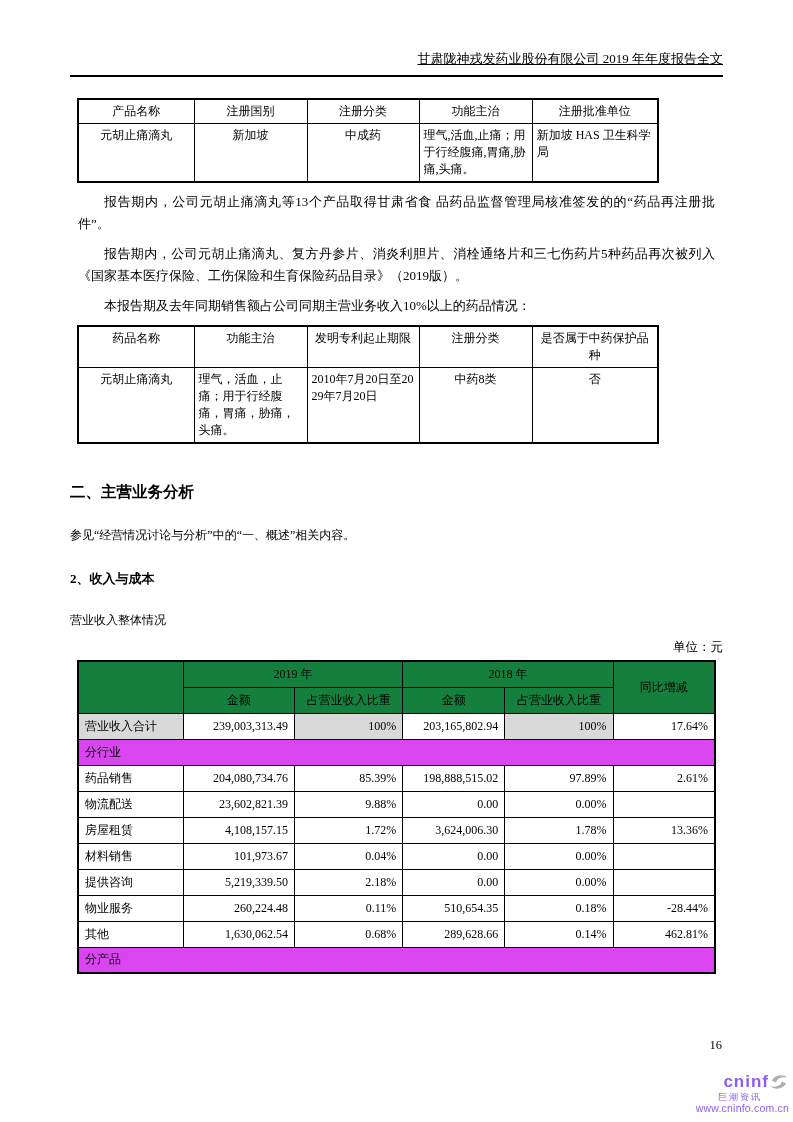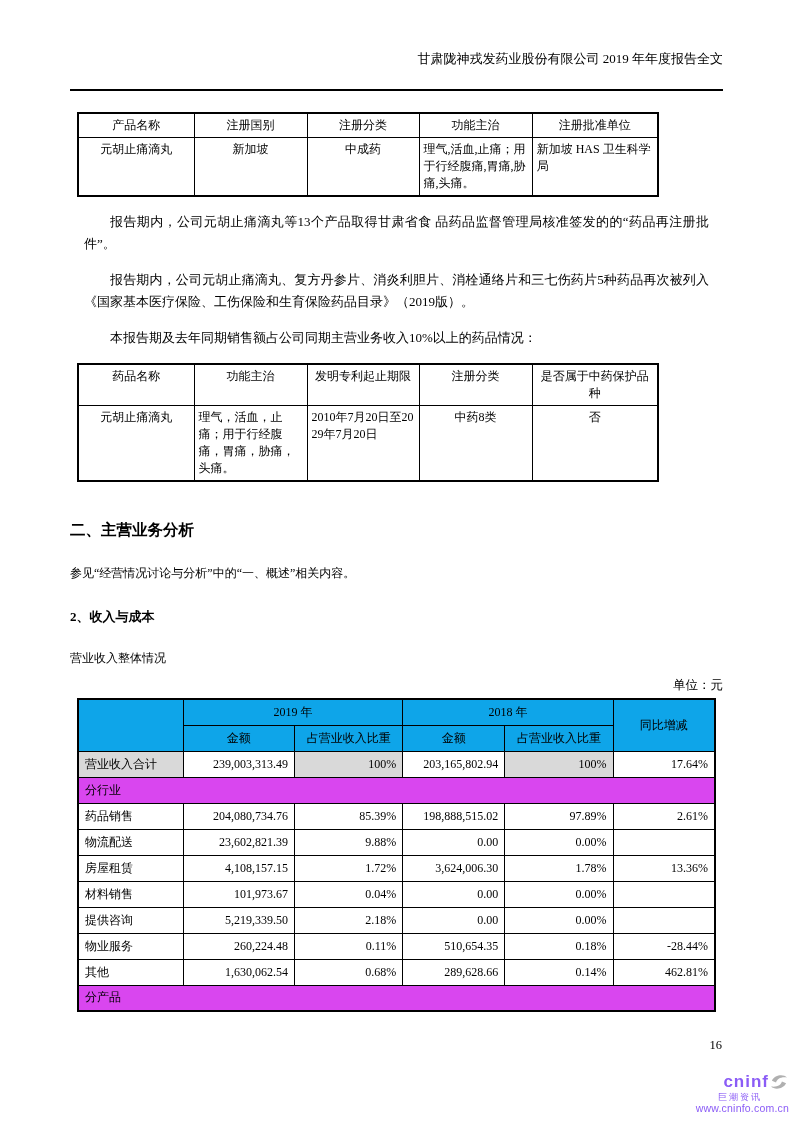--- a/index.html
+++ b/index.html
@@ -11,22 +11,23 @@
     font-family: "Liberation Serif", "DejaVu Serif", serif;
     color: #000;
     overflow: hidden;
     margin: 0 auto;
   }
   .content { padding: 50px 70px 0 70px; }
 
   .doc-header {
     text-align: right;
     font-size: 13px;
-    padding-bottom: 21px;
+    padding-bottom: 7px;
     border-bottom: 2px solid #000;
+    text-decoration: underline;
   }
 
   table { border-collapse: collapse; table-layout: fixed; }
   .tbl { border: 2px solid #000; }
   .tbl th, .tbl td {
     border: 1px solid #000;
     font-size: 12px;
     font-weight: normal;
     padding: 3px 4px;
     line-height: 17px;
@@ -41,36 +42,36 @@
   .t1 { margin-top: 21px; }
   .t1 th { height: 16px; }
   .t1 td { height: 57px; }
   .t2 { margin-top: 5px; }
   .t2 th { height: 40px; }
   .t2 td { height: 68px; }
 
   p.body-text {
     font-size: 13px;
     line-height: 22px;
-    margin: 14px;
+    margin: 8px;
     text-align: justify;
     text-indent: 2em;
   }
   .after-table { margin-top: 8px; }
 
   .h-big  { font-size: 15.5px; font-weight: bold; margin: 38px 0 0 0; }
   .h-mid  { font-size: 13px;   font-weight: bold; margin: 26px 0 0 0; }
   .h-sub  { font-size: 14px;   font-weight: bold; margin: 24px 0 0 0; }
   .plain  { font-size: 12px; margin: 24px 0 0 0; }
   .unit-label { font-size: 12.5px; text-align: right; margin: 10px 0 0 0; }
 
   
   .rev { width: 639px; margin: 4px 0 0 7px; }
   .rev th, .rev td { padding: 3px 6px; height: 26px; vertical-align: middle; }
-  .rev th { background: #0ea5e9; text-align: center; }
+  .rev th { background: #15803d; text-align: center; }
   .rev td.lbl { text-align: left; }
   .rev td.num { text-align: right; }
   .rev .shade { background: #d9d9d9; }
   .rev tr.section-row td { background: #d946ef; text-align: left; }
 
   .page-number {
     position: absolute;
     top: 1038px; right: 71px;
     font-size: 12.5px;
   }

